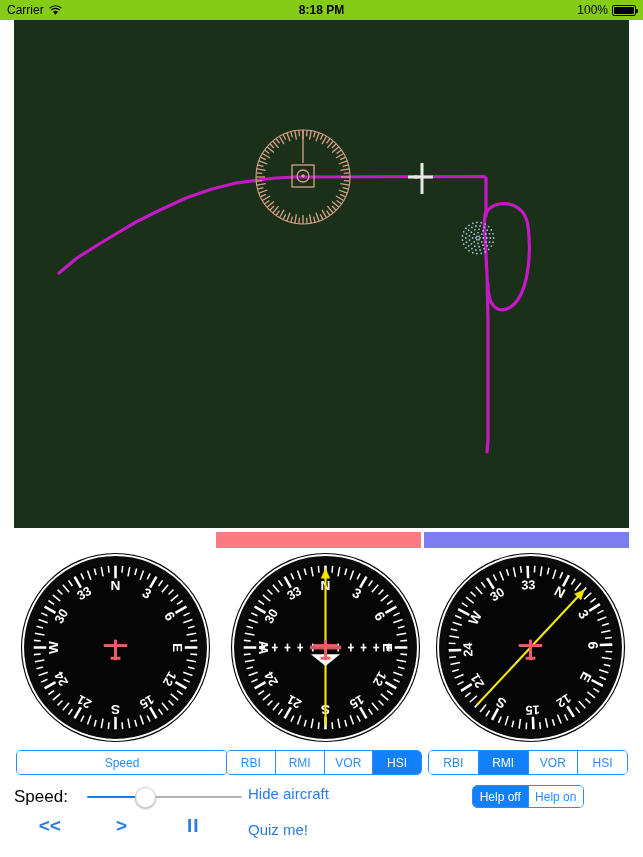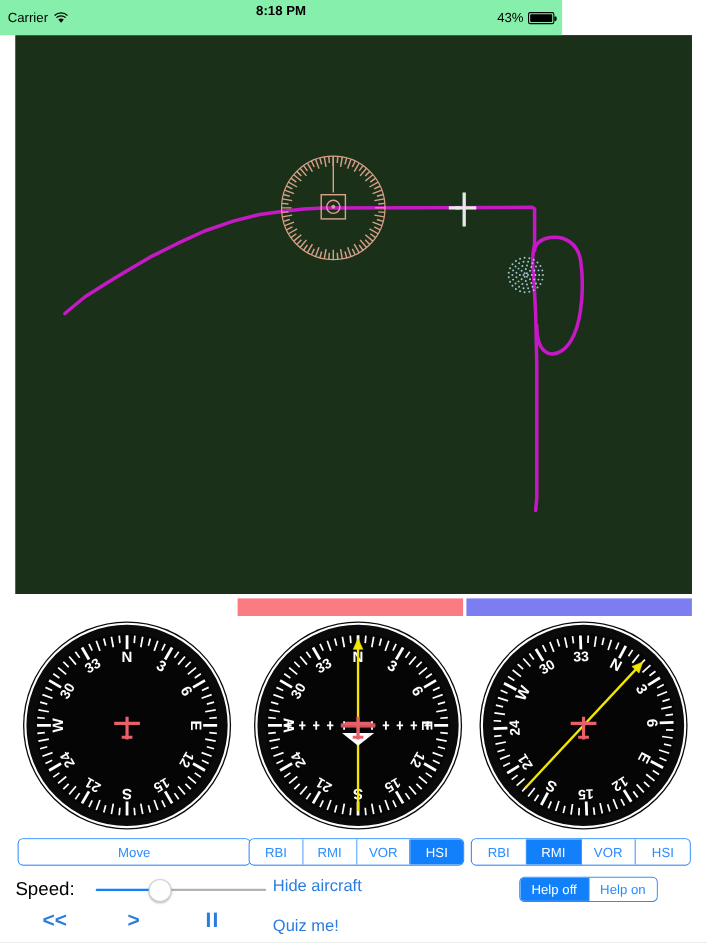--- a/index.html
+++ b/index.html
@@ -5,25 +5,25 @@
   * { box-sizing: border-box; margin: 0; padding: 0; }
   html, body {
     width: 643px; height: 857px;
     background: #ffffff;
     font-family: "Liberation Sans", sans-serif;
     overflow: hidden;
   }
 
   
   #status-bar {
-    height: 20px; width: 511px;
+    height: 20px; width: 643px;
     display: flex; align-items: center;
-    padding: 16px 7px;
+    padding: 4px 7px;
     font-size: 12px; color: #000;
-    background: #86efac;
+    background: #84cc16;
     position: relative;
   }
   #status-left { display: flex; align-items: center; gap: 5px; }
   #status-center {
     position: absolute; left: 0; right: 0; top: 0; height: 20px;
     display: flex; align-items: center; justify-content: center;
     font-weight: bold; font-size: 12px;
   }
   #status-right {
     margin-left: auto; display: flex; align-items: center; gap: 4px;
@@ -114,21 +114,21 @@
   #btn-pause { letter-spacing: 1px; font-size: 17px; }
 
   #mid-links {
     position: absolute; left: 248px; top: 40px; width: 165px;
   }
   #mid-links .link {
     display: block; color: #2b7ce0; font-size: 15px; margin-bottom: 19px;
   }
 
   #seg-help {
-    position: absolute; left: 472px; top: 40px; width: 126px;
+    position: absolute; left: 472px; top: 40px; width: 112px;
     height: 23px;
   }
   #seg-help .segbtn { font-size: 12px; }
 </style>
 </head>
 <body>
 
 <div id="status-bar">
   <div id="status-left">
     <span>Carrier</span>
@@ -137,21 +137,21 @@
         <path d="M8 11.2 L4.9 7.6 A4.8 4.8 0 0 1 11.1 7.6 Z" fill="#000"></path>
         <path d="M2.8 5.4 A7.6 7.6 0 0 1 13.2 5.4" stroke="#000" stroke-width="1.4" fill="none"></path>
         <path d="M0.8 3.0 A10.4 10.4 0 0 1 15.2 3.0" stroke="#000" stroke-width="1.4" fill="none"></path>
       </svg>
     </span>
   </div>
   <div id="status-center">
     <span>8:18 PM</span>
   </div>
   <div id="status-right">
-    <span>43%</span>
+    <span>100%</span>
     <span class="batt">
         <span class="batt-fill"></span>
       </span>
   </div>
 </div>
 
 <div id="map-wrap">
   <svg id="map" viewBox="0 0 615 508">
     <rect x="0" y="0" width="615" height="508" fill="#1b3019"></rect>
 
@@ -669,21 +669,21 @@
           <line x1="100" y1="92" x2="100" y2="113"></line>
           <line x1="88" y1="98" x2="112" y2="98"></line>
           <line x1="95" y1="111" x2="105" y2="111"></line>
         </g>
     </svg>
 </div>
 
 <div id="controls">
 
   <div class="seg" id="seg-mode">
-    <div class="segbtn">Move</div>
+    <div class="segbtn">Speed</div>
   </div>
 
   <div class="seg" id="seg-inst-left">
     <div class="segbtn">RBI</div>
     <div class="segbtn">RMI</div>
     <div class="segbtn">VOR</div>
     <div class="segbtn on">HSI</div>
   </div>
 
   <div class="seg" id="seg-inst-right">

